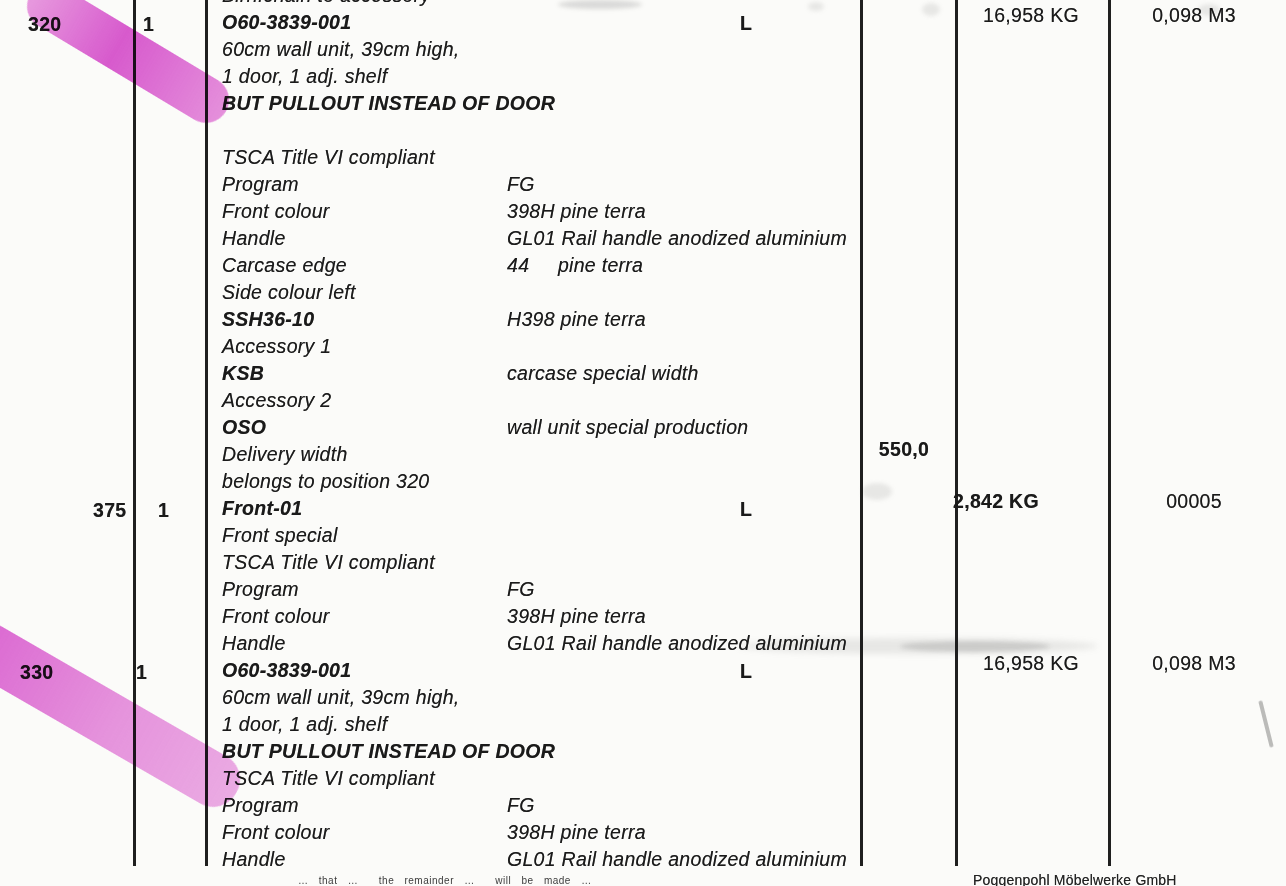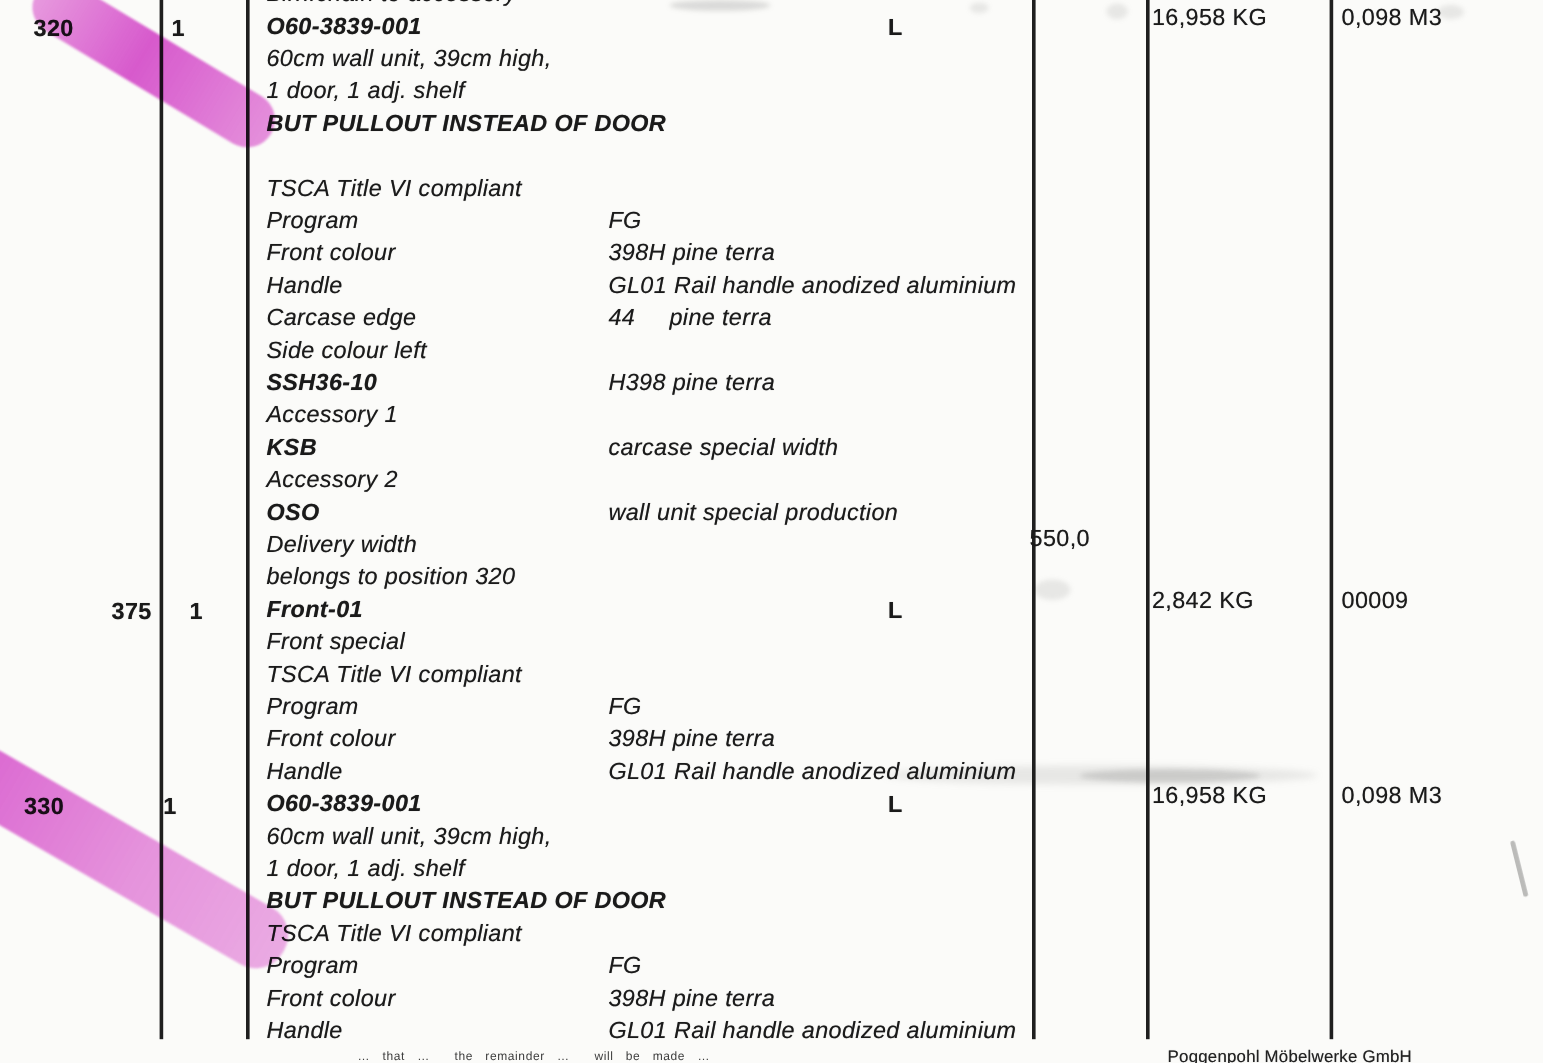--- a/index.html
+++ b/index.html
@@ -21,21 +21,21 @@
     font-size:19.5px;line-height:27px;letter-spacing:.3px;
     white-space:pre;
   }
   .dline{height:27px;font-style:italic;}
   .lbl{display:inline-block;width:285px;}
   .b{font-weight:bold;}
   .anchor{
     position:absolute;font-size:19.5px;line-height:22px;letter-spacing:.3px;
     white-space:pre;
   }
-  .rightbox{text-align:left;}
+  .rightbox{text-align:center;}
   .hl{
     position:absolute;border-radius:26px;
     mix-blend-mode:multiply;filter:blur(.7px);
   }
   #hl-320{
     left:14px;top:30px;width:228px;height:46px;
     transform:rotate(31deg);
     background:linear-gradient(to right, rgba(226,110,216,.68), rgba(213,64,202,.86) 45%, rgba(224,104,214,.72));
   }
   #hl-330{
@@ -79,28 +79,28 @@
 
   <div id="row-anchors">
       <div class="anchor scan-text b" style="left: 28px; top: 13px;">320</div>
       <div class="anchor scan-text b" style="left: 143px; top: 13px;">1</div>
       <div class="anchor scan-text b" style="left: 740px; top: 12px;">L</div>
       <div class="anchor scan-text rightbox" style="left: 960px; width: 142px; top: 4px;">16,958 KG</div>
       <div class="anchor scan-text rightbox" style="left: 1118px; width: 152px; top: 4px;">0,098 M3</div>
       <div class="anchor scan-text b" style="left: 93px; top: 499px;">375</div>
       <div class="anchor scan-text b" style="left: 158px; top: 499px;">1</div>
       <div class="anchor scan-text b" style="left: 740px; top: 498px;">L</div>
-      <div class="anchor scan-text rightbox" style="left: 960px; width: 142px; top: 490px;">2,842 KG</div>
-      <div class="anchor scan-text rightbox" style="left: 1118px; width: 152px; top: 490px;">00009</div>
+      <div class="anchor scan-text rightbox" style="left: 925px; width: 142px; top: 490px; font-weight: bold;">2,842 KG</div>
+      <div class="anchor scan-text rightbox" style="left: 1118px; width: 152px; top: 490px;">00005</div>
       <div class="anchor scan-text b" style="left: 20px; top: 661px;">330</div>
       <div class="anchor scan-text b" style="left: 136px; top: 661px;">1</div>
       <div class="anchor scan-text b" style="left: 740px; top: 660px;">L</div>
       <div class="anchor scan-text rightbox" style="left: 960px; width: 142px; top: 652px;">16,958 KG</div>
       <div class="anchor scan-text rightbox" style="left: 1118px; width: 152px; top: 652px;">0,098 M3</div>
-      <div class="anchor scan-text rightbox" style="left: 858px; width: 92px; top: 438px;">550,0</div>
+      <div class="anchor scan-text rightbox" style="left: 858px; width: 92px; top: 438px; font-weight: bold;">550,0</div>
     </div>
 
   <div id="hl-320" class="hl"></div>
   <div id="hl-330" class="hl"></div>
 
   <div id="footer-note">… that …  the remainder …  will be made …</div>
   <div id="footer-company" class="scan-text">Poggenpohl Möbelwerke GmbH</div>
 
 </div>
 

